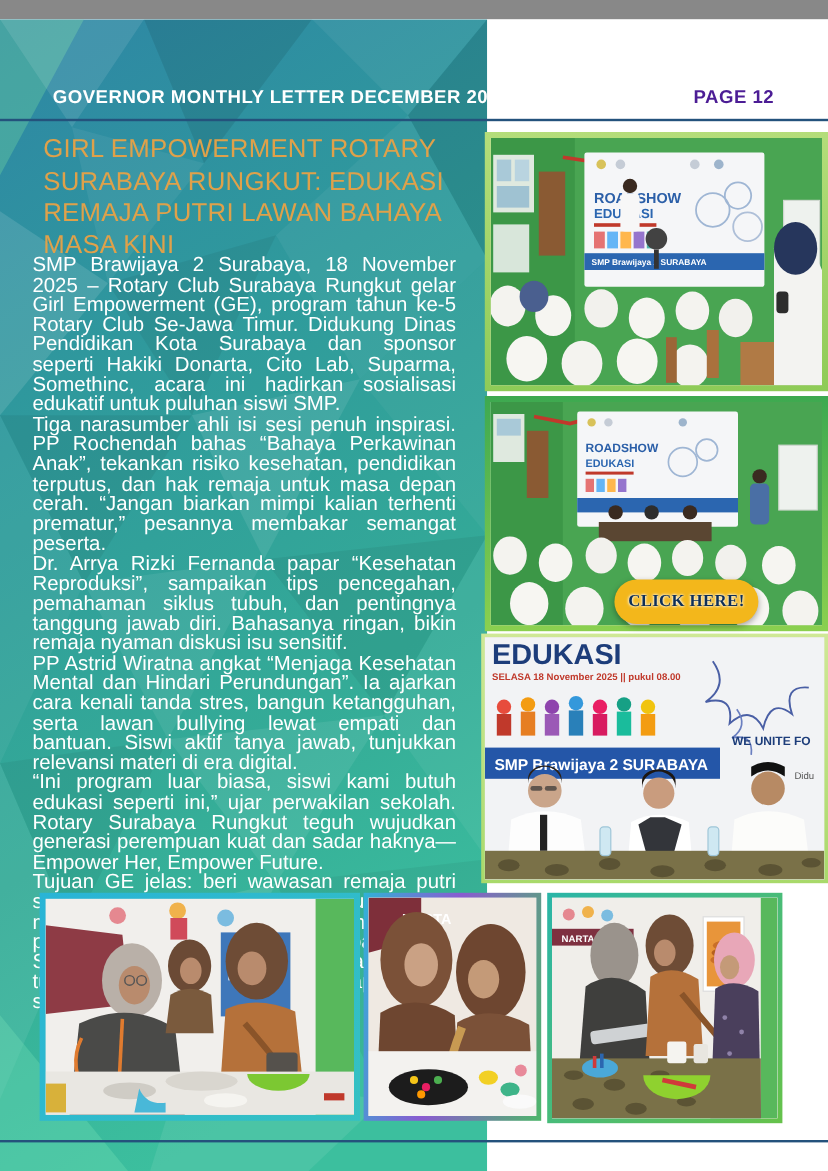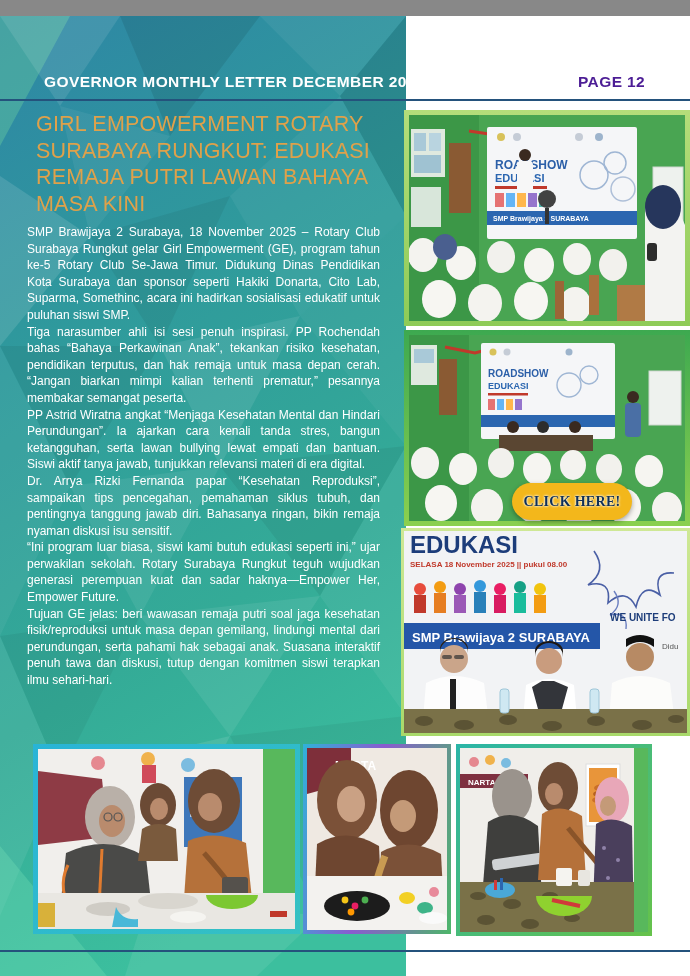--- a/index.html
+++ b/index.html
@@ -13,22 +13,22 @@
   
   .hdr-title{position:absolute;left:44px;top:57px;font-size:15.5px;font-weight:700;
     color:#ffffff;letter-spacing:.4px;white-space:nowrap;}
   .hdr-page{position:absolute;left:578px;top:57px;font-size:15.5px;font-weight:700;
     color:#4c1d95;letter-spacing:.4px;}
   .hdr-line{position:absolute;left:0;top:83px;width:690px;height:2px;background:#24527c;}
   .ftr-line{position:absolute;left:0;top:934px;width:690px;height:2px;background:#24527c;}
   
   .art-title{position:absolute;left:36px;top:95px;width:352px;
     font-size:21.5px;line-height:26.5px;font-weight:400;color:#dfa14a;letter-spacing:.2px;}
-  .art-body{position:absolute;left:27px;top:208px;width:353px;color:#ffffff;
-    font-size:12px;line-height:16.6px;text-align:justify;}
+  .art-body{position:absolute;left:27px;top:197px;width:353px;color:#ffffff;
+    font-size:17px;line-height:16.6px;text-align:justify;}
   .art-body p{margin:0;}
   
   .photo{position:absolute;box-sizing:border-box;}
   .photo .inner{position:relative;width:100%;height:100%;overflow:hidden;background:#e8e8e4;}
   .photo svg{display:block;width:100%;height:100%;}
   .ph1{left:404px;top:94px;width:286px;height:216px;padding:5px;
        background:linear-gradient(180deg,#b4dd7a,#8ecb57);}
   .ph2{left:404px;top:314px;width:286px;height:196px;padding:5px;
        background:linear-gradient(180deg,#3da950,#8bd04f);}
   .ph3{left:401px;top:512px;width:289px;height:208px;padding:3px;
@@ -88,22 +88,22 @@
   </svg>
 
   <div class="hdr-title">GOVERNOR MONTHLY LETTER DECEMBER 2025</div>
   <div class="hdr-page">PAGE 12</div>
   <div class="hdr-line"></div>
 
   <div class="art-title">GIRL EMPOWERMENT ROTARY SURABAYA RUNGKUT: EDUKASI REMAJA PUTRI LAWAN BAHAYA MASA KINI</div>
   <div class="art-body">
     <p>SMP Brawijaya 2 Surabaya, 18 November 2025 – Rotary Club Surabaya Rungkut gelar Girl Empowerment (GE), program tahun ke-5 Rotary Club Se-Jawa Timur. Didukung Dinas Pendidikan Kota Surabaya dan sponsor seperti Hakiki Donarta, Cito Lab, Suparma, Somethinc, acara ini hadirkan sosialisasi edukatif untuk puluhan siswi SMP.</p>
     <p>Tiga narasumber ahli isi sesi penuh inspirasi. PP Rochendah bahas “Bahaya Perkawinan Anak”, tekankan risiko kesehatan, pendidikan terputus, dan hak remaja untuk masa depan cerah. “Jangan biarkan mimpi kalian terhenti prematur,” pesannya membakar semangat peserta.</p>
+    <p>Dr. Arrya Rizki Fernanda papar “Kesehatan Reproduksi”, sampaikan tips pencegahan, pemahaman siklus tubuh, dan pentingnya tanggung jawab diri. Bahasanya ringan, bikin remaja nyaman diskusi isu sensitif.</p>
     <p>PP Astrid Wiratna angkat “Menjaga Kesehatan Mental dan Hindari Perundungan”. Ia ajarkan cara kenali tanda stres, bangun ketangguhan, serta lawan bullying lewat empati dan bantuan. Siswi aktif tanya jawab, tunjukkan relevansi materi di era digital.</p>
-    <p>Dr. Arrya Rizki Fernanda papar “Kesehatan Reproduksi”, sampaikan tips pencegahan, pemahaman siklus tubuh, dan pentingnya tanggung jawab diri. Bahasanya ringan, bikin remaja nyaman diskusi isu sensitif.</p>
     <p>“Ini program luar biasa, siswi kami butuh edukasi seperti ini,” ujar perwakilan sekolah. Rotary Surabaya Rungkut teguh wujudkan generasi perempuan kuat dan sadar haknya—Empower Her, Empower Future.</p>
     <p>Tujuan GE jelas: beri wawasan remaja putri soal jaga kesehatan fisik/reproduksi untuk masa depan gemilang, lindungi mental dari perundungan, serta pahami hak sebagai anak. Suasana interaktif penuh tawa dan diskusi, tutup dengan komitmen siswi terapkan ilmu sehari-hari.</p>
   </div>
 
   <div class="photo ph1">
     <div class="inner">
       <svg viewBox="0 0 276 206">
         <rect x="0" y="0" width="276" height="206" fill="#49a552"></rect>
         <rect x="0" y="0" width="70" height="206" fill="#3c9747"></rect>
         <rect x="2" y="14" width="34" height="48" fill="#dfe9df"></rect>

